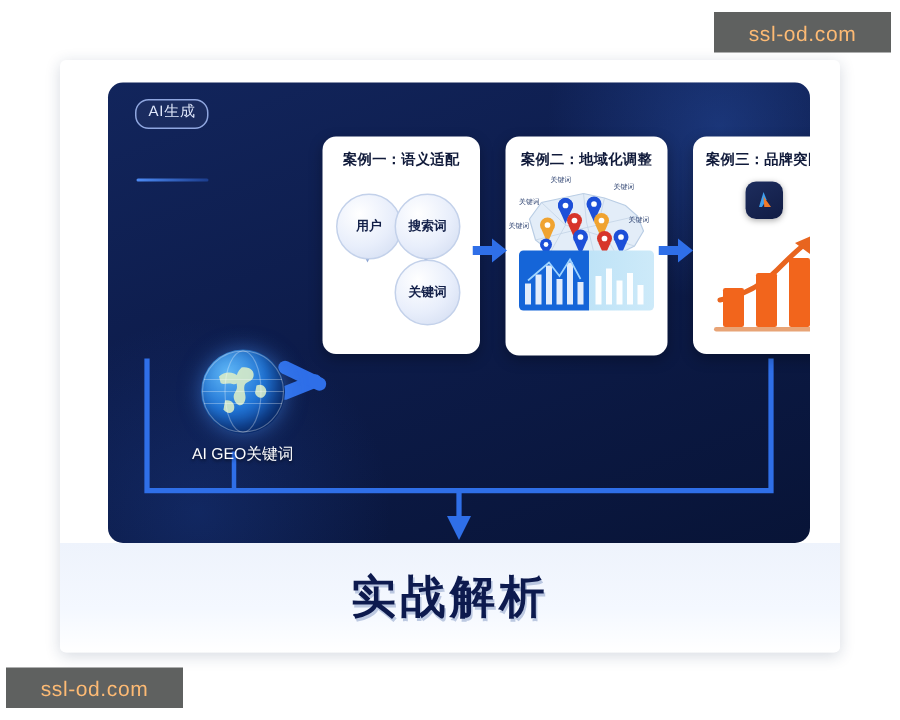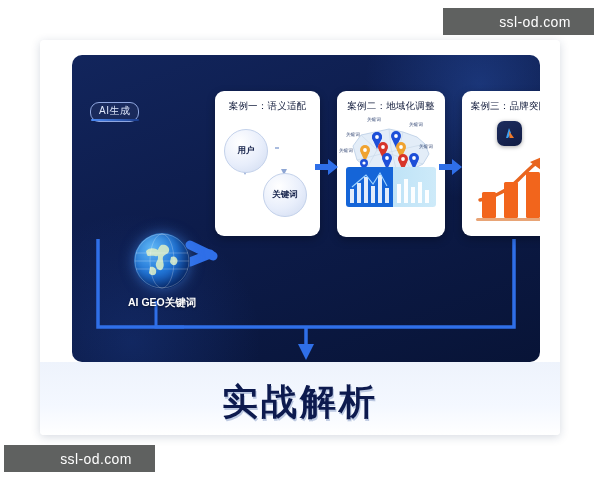--- a/index.html
+++ b/index.html
@@ -31,21 +31,20 @@
     content:"";position:absolute;left:-70px;bottom:-110px;width:260px;height:260px;
     border-radius:50%;
     background:radial-gradient(circle,rgba(40,90,200,.22) 0%,rgba(40,90,200,0) 70%);
   }
   
   .ai-badge{
     position:absolute;left:18px;top:11px;z-index:6;
     padding:2px 8px 3px;border:1px solid #8fa6df;border-radius:9px;
     color:#dfe7fb;font-size:10px;letter-spacing:.5px;line-height:1.25;
     background:rgba(255,255,255,.04);
-    margin-top:36px;
   }
   
   .slide-title{
     position:absolute;left:17px;top:34px;z-index:6;
     color:#ffffff;font-size:21px;font-weight:bold;letter-spacing:.5px;
     text-shadow:0 1px 3px rgba(0,0,0,.45);white-space:nowrap;
   }
   .title-rule{
     position:absolute;left:19px;top:64px;width:48px;height:2px;z-index:6;
     background:linear-gradient(90deg,#4d8bf5,#1b3c8c);border-radius:1px;
@@ -53,33 +52,33 @@
   
   .globe-wrap{position:absolute;left:56px;top:178px;z-index:6;text-align:center;}
   .globe{
     width:56px;height:56px;border-radius:50%;margin:0 auto;
     background:radial-gradient(circle at 32% 28%,#5fb6f5 0%,#2176d8 45%,#0d3f9a 85%,#08295f 100%);
     box-shadow:0 0 14px rgba(70,140,240,.55),inset -5px -5px 12px rgba(0,10,40,.55);
     position:relative;overflow:hidden;
   }
   .globe svg{position:absolute;left:0;top:0;}
   .globe-label{
-    margin-top:7px;color:#ffffff;font-size:10.5px;font-weight:bold;white-space:nowrap;
+    margin-top:7px;color:#ffffff;font-size:10.5px;font-weight:normal;white-space:nowrap;
     text-shadow:0 1px 2px rgba(0,0,0,.5);
   }
   
   .case-card{
     position:absolute;top:36px;z-index:5;background:#ffffff;border-radius:9px;
     box-shadow:0 3px 9px rgba(0,0,0,.28);overflow:hidden;
   }
   #case-1{left:143px;width:105px;height:145px;}
   #case-2{left:265px;width:108px;height:146px;}
   #case-3{left:390px;width:95px;height:145px;}
   .case-head{
-    text-align:center;color:#101a3a;font-weight:normal;font-size:9.5px;
+    text-align:center;color:#101a3a;font-weight:bold;font-size:9.5px;
     padding:9px 2px 2px;letter-spacing:.2px;white-space:nowrap;
   }
   
   .circles{position:relative;width:100%;height:108px;}
   .bub{
     position:absolute;width:42px;height:42px;border-radius:50%;
     background:radial-gradient(circle at 35% 30%,#ffffff 0%,#e8eefb 55%,#cfdaf0 100%);
     border:1px solid #c3d1ea;
     display:flex;align-items:center;justify-content:center;
     color:#132049;font-size:8.5px;font-weight:bold;text-align:center;
@@ -106,28 +105,28 @@
   .mid-arrow{position:absolute;z-index:7;top:102px;}
   
   .connector{position:absolute;left:0;top:0;width:100%;height:100%;z-index:4;pointer-events:none;}
   
   .bottom-strip{
     position:absolute;left:0;top:322px;width:100%;height:73px;
     background:linear-gradient(180deg,#eef3fc 0%,#f4f8ff 60%,#ffffff 100%);
   }
   .bottom-text{
     position:absolute;left:0;top:338px;width:100%;text-align:center;
-    color:#0d1a4e;font-size:36px;font-weight:bold;letter-spacing:3px;
+    color:#0d1a4e;font-size:30px;font-weight:bold;letter-spacing:3px;
     text-shadow:1px 2px 0 rgba(140,160,200,.55);
   }
   
   .watermark{
-    position:absolute;background:#5f6160;color:#ffffff;
+    position:absolute;background:#5f6160;color:#fdba74;
     font-size:14px;letter-spacing:.4px;
-    display:flex;align-items:center;justify-content:center;padding-left:33px;
+    display:flex;align-items:center;justify-content:center;
   }
   #wm-top{right:6px;top:8px;width:118px;height:27px;}
   #wm-bottom{left:4px;bottom:8px;width:118px;height:27px;}
 </style>
 </head>
 <body>
 
 <div class="slide-card">
 
   <div class="navy-panel">
@@ -179,20 +178,21 @@
       <div class="case-head">案例一：语义适配</div>
       <div class="circles">
         <svg width="105" height="108" viewBox="0 0 105 108" style="position:absolute;left:0;top:0;">
           <path d="M30 58 L30 54" stroke="#8ea6d4" stroke-width="1.6" fill="none"></path>
           <polygon points="30,60 27,54 33,54" fill="#8ea6d4"></polygon>
           <path d="M69 58 L69 54" stroke="#8ea6d4" stroke-width="1.6" fill="none"></path>
           <polygon points="69,60 66,54 72,54" fill="#8ea6d4"></polygon>
           <path d="M60 33 L64 33" stroke="#8ea6d4" stroke-width="1.4" fill="none"></path>
         </svg>
         <div class="bub" id="bub-user">用户</div>
+        <div class="bub" id="bub-search">搜索词</div>
         <div class="bub" id="bub-kw">关键词</div>
       </div>
     </div>
 
     <div class="case-card" id="case-2">
       <div class="case-head">案例二：地域化调整</div>
       <div class="map-wrap">
         <svg width="108" height="68" viewBox="0 0 108 68" style="position:absolute;left:0;top:0;">
           <path d="M16 30 L24 19 L38 16 L52 13 L66 16 L80 21 L88 28 L92 38 L86 48 L74 54 L60 57 L44 56 L30 52 L20 44 Z" fill="#e3edf8" stroke="#b9cde4" stroke-width=".8"></path>
           <g stroke="#c6d6e8" stroke-width=".6" fill="none">

